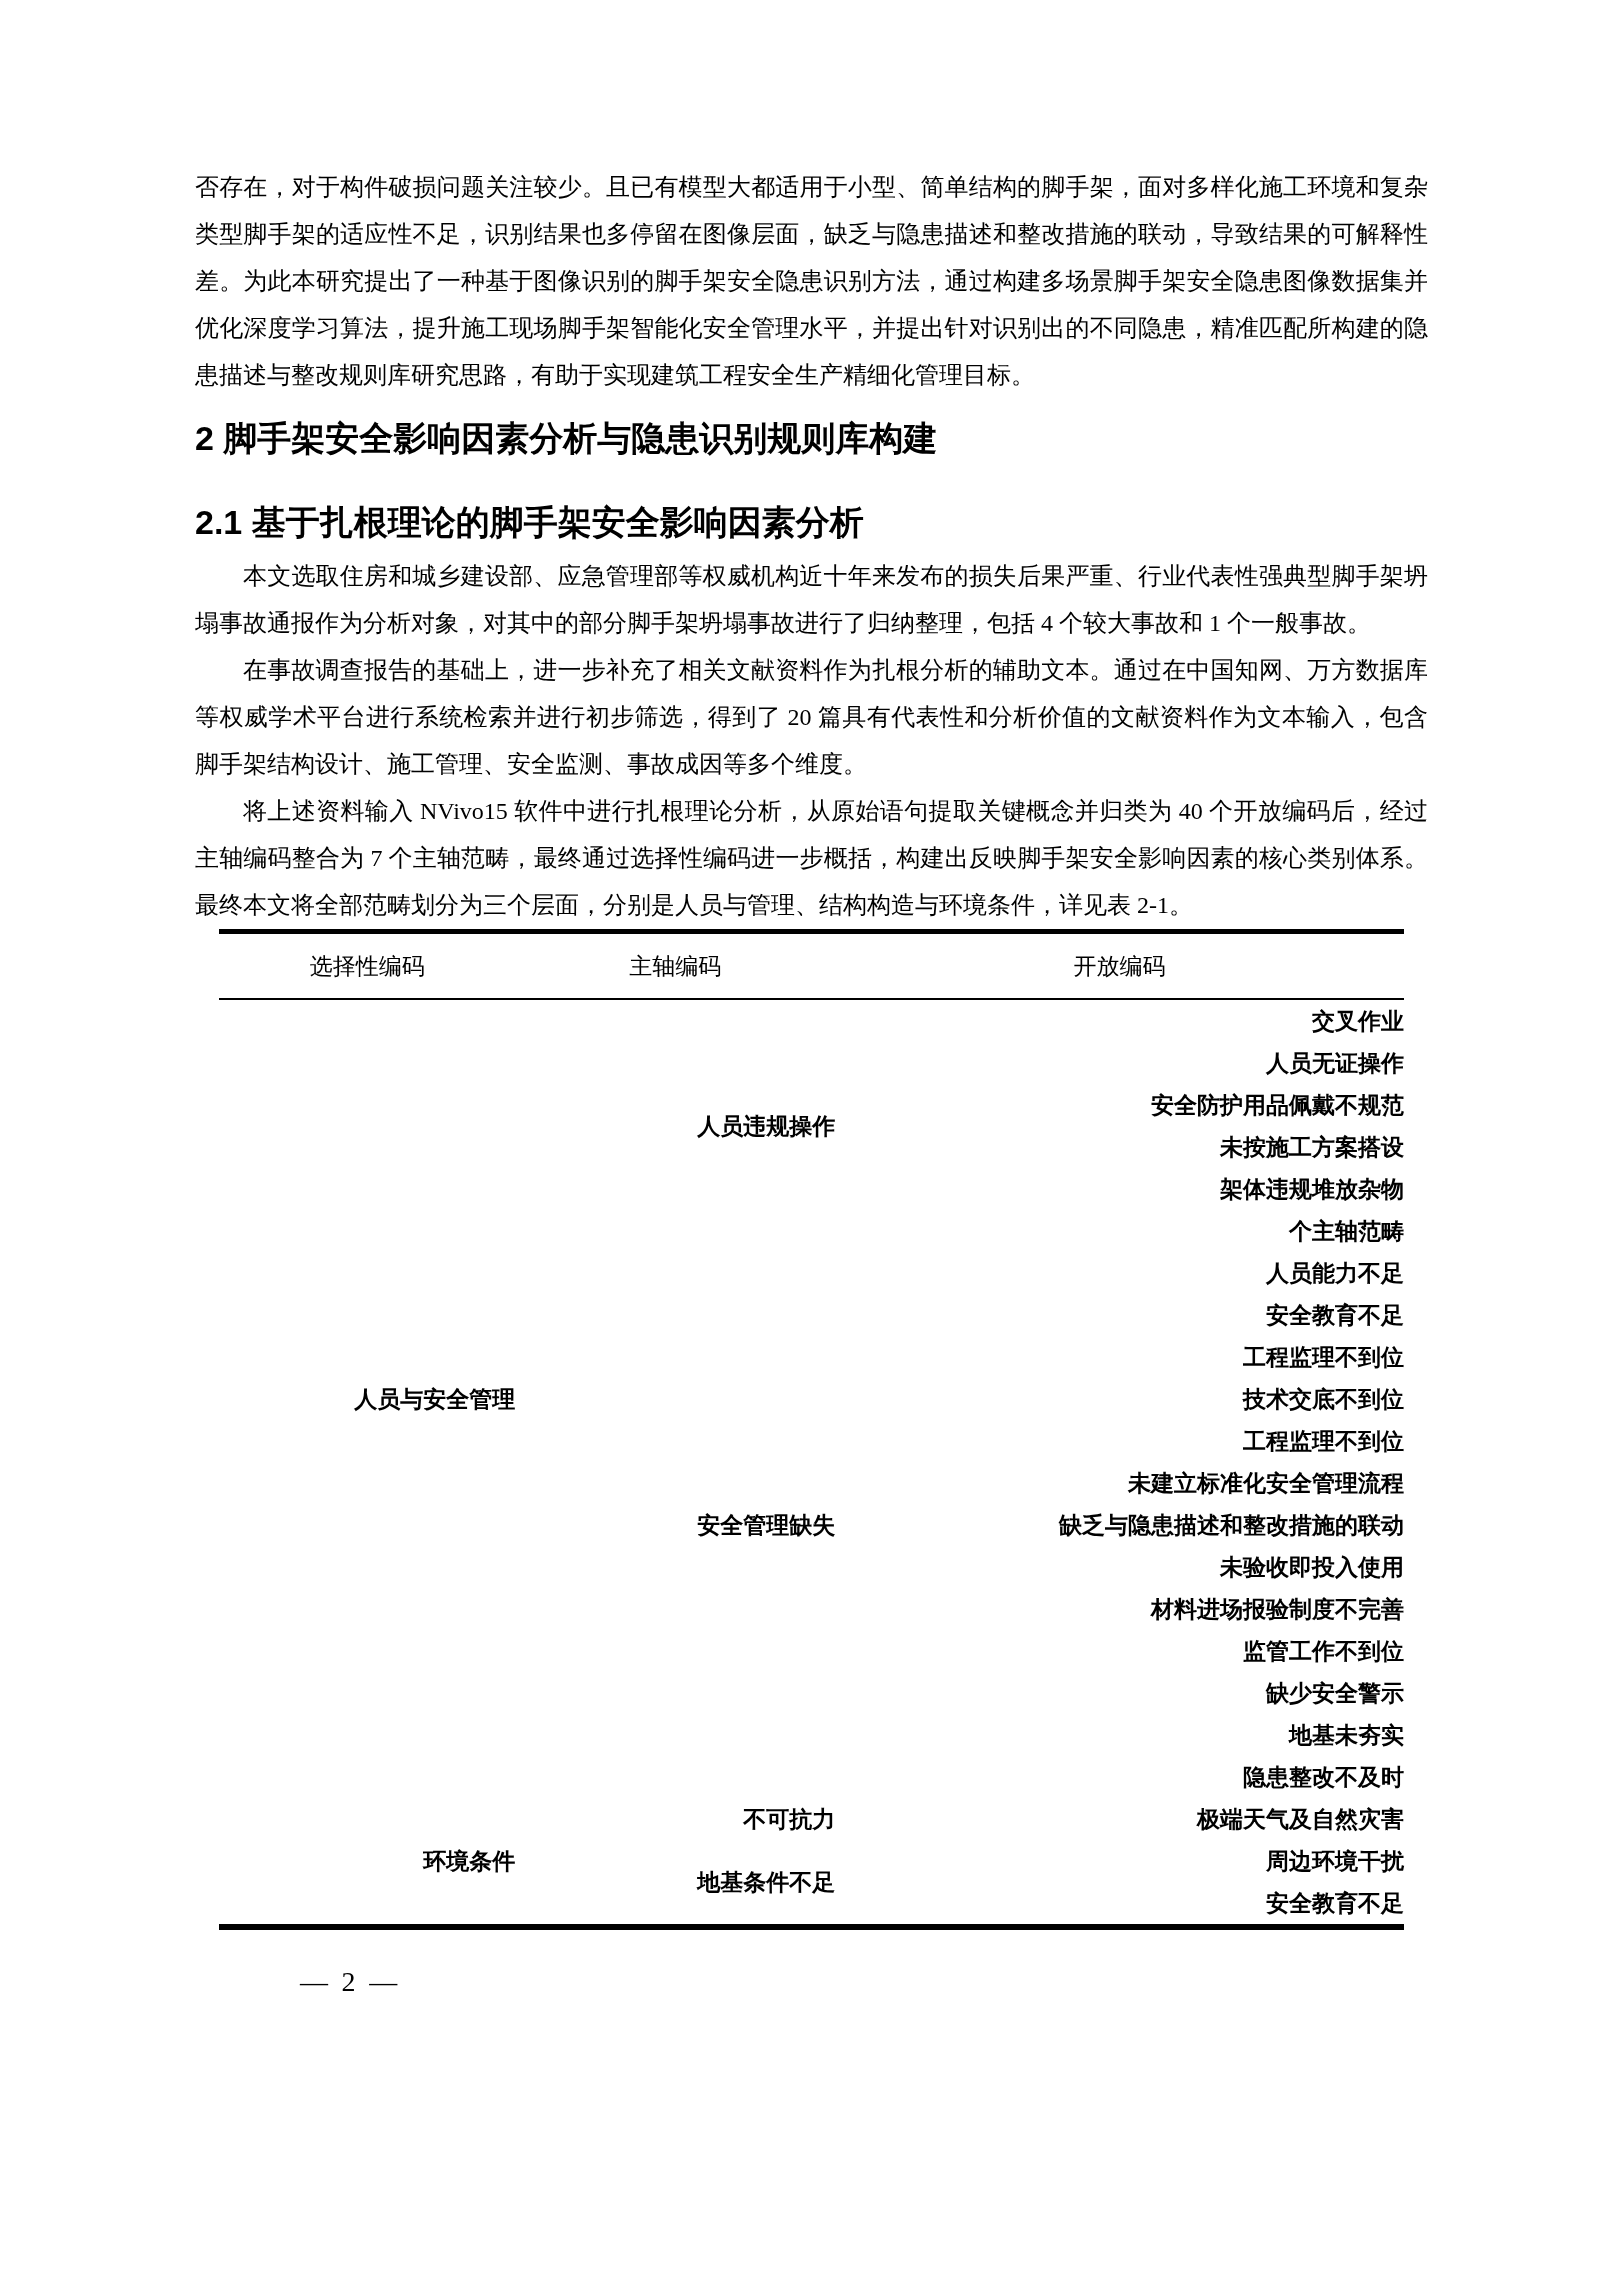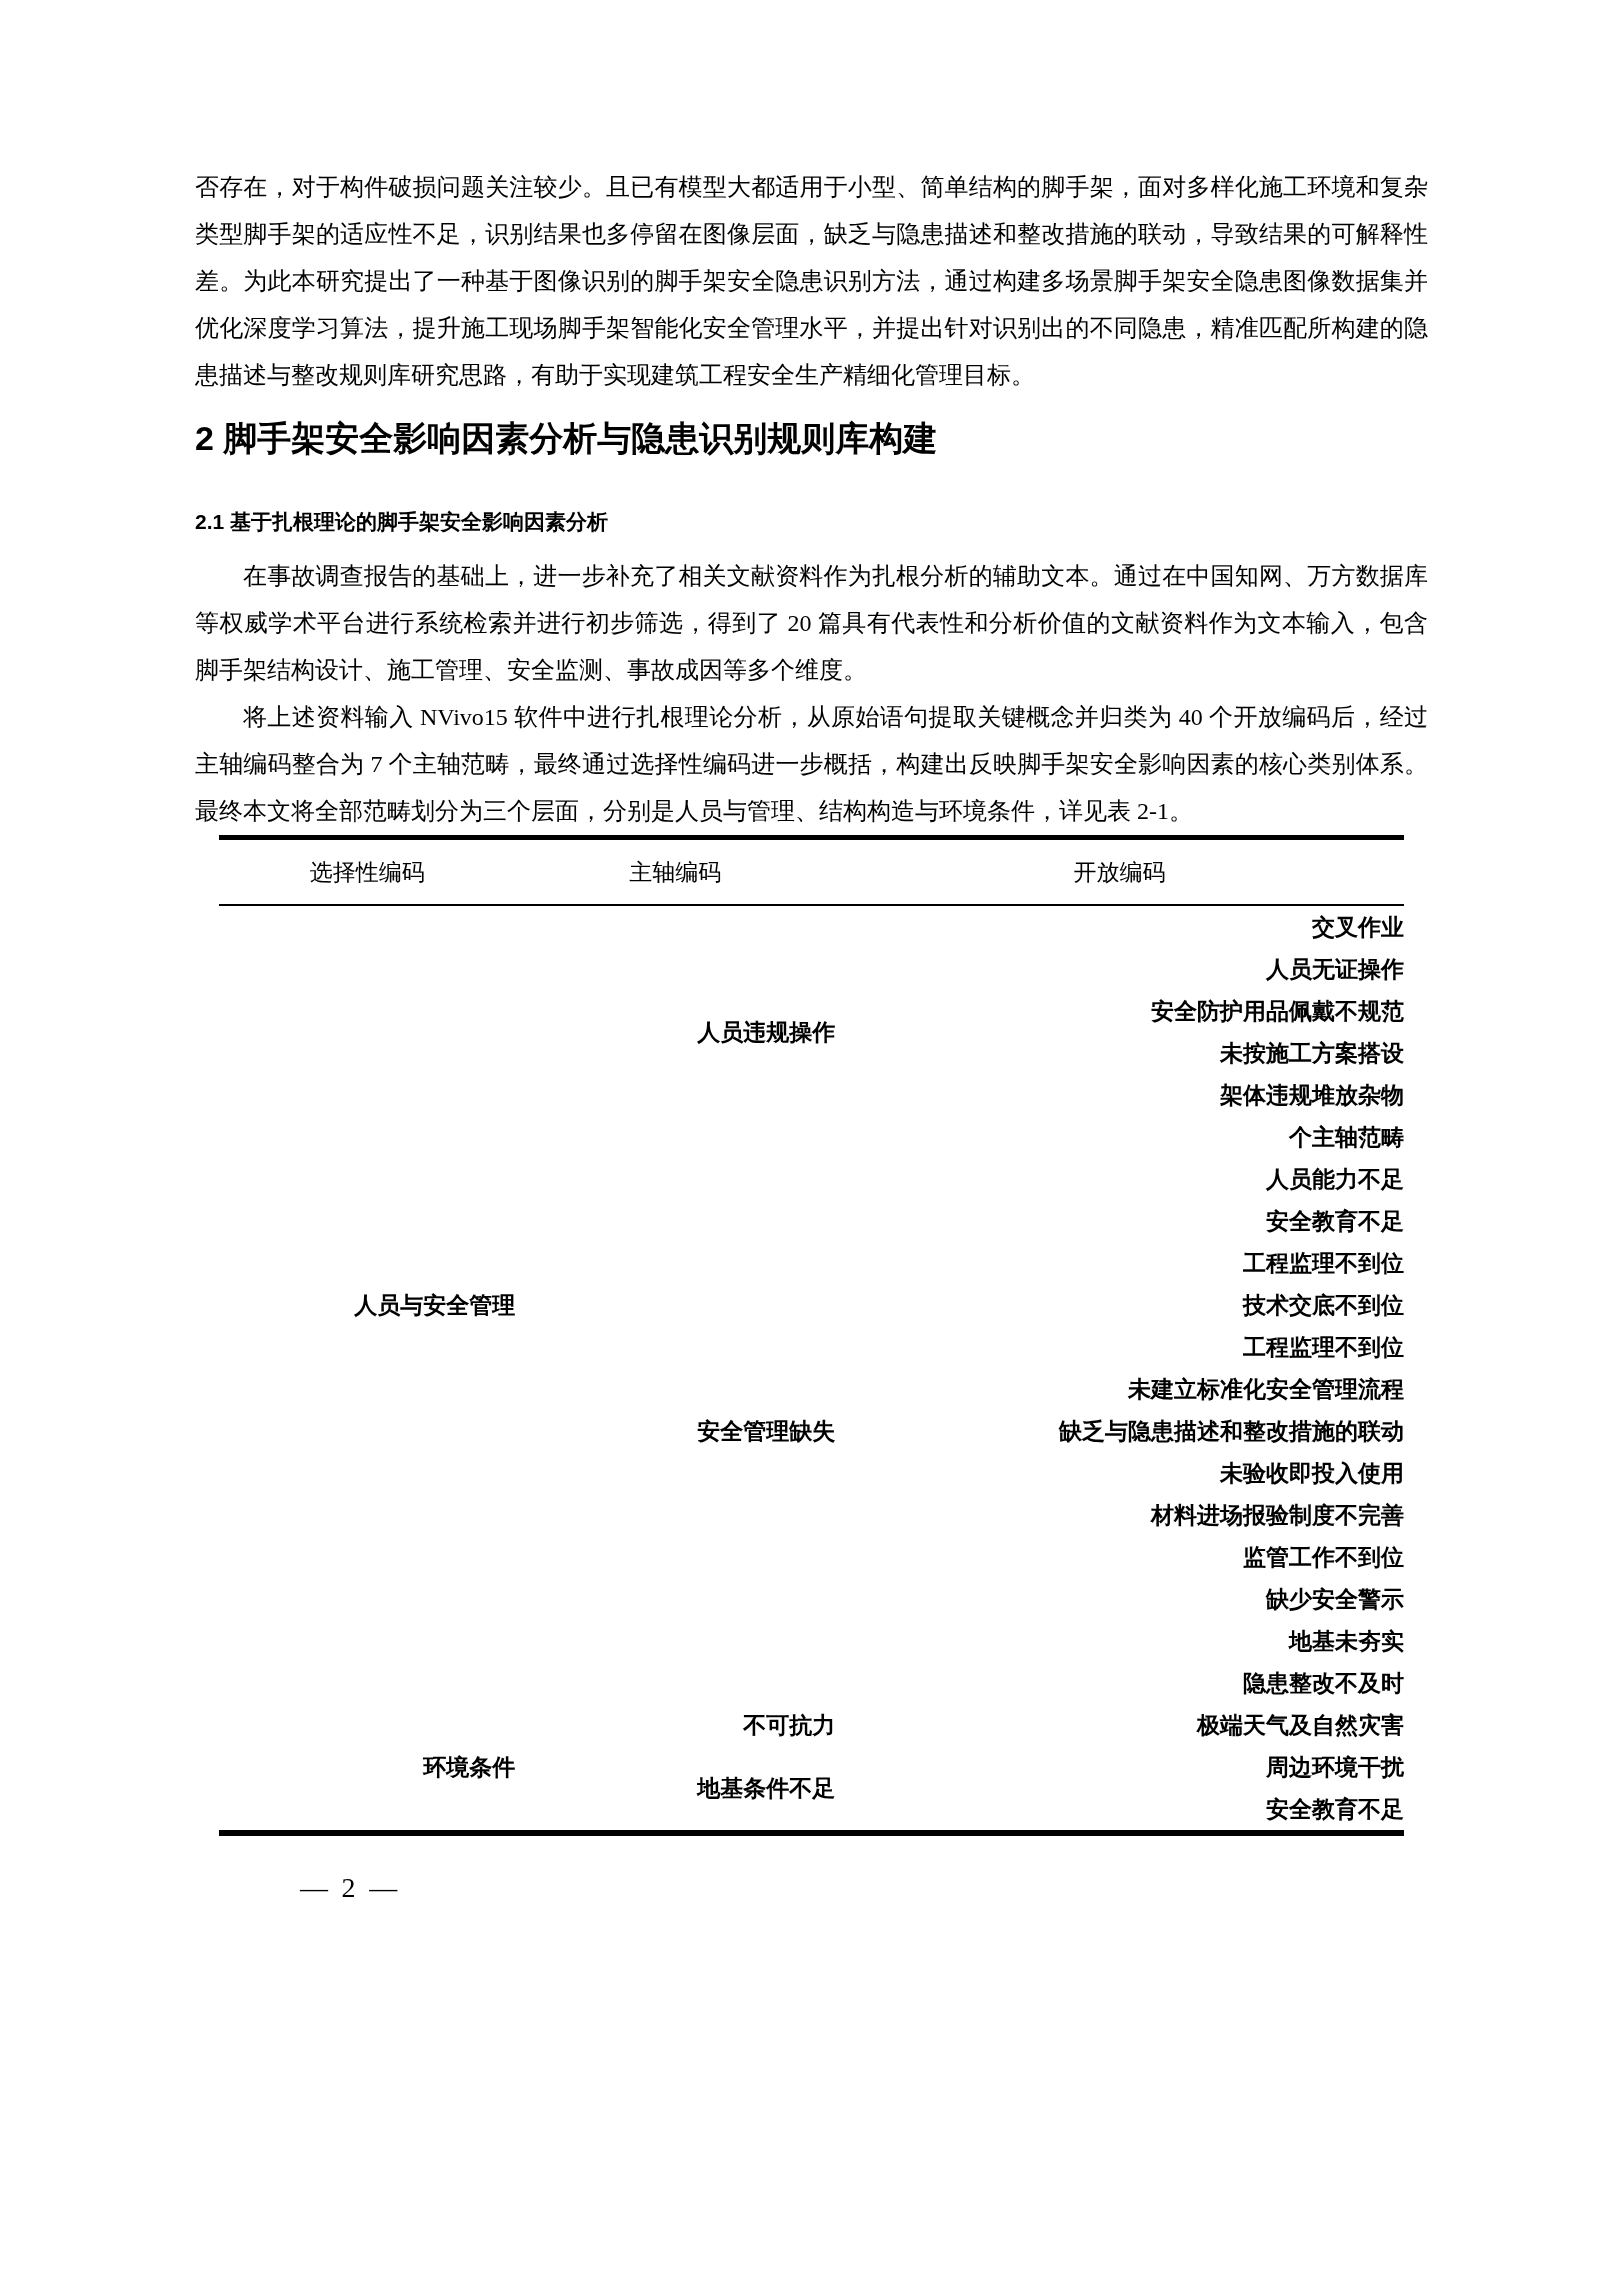--- a/index.html
+++ b/index.html
@@ -33,21 +33,21 @@
   .section-heading {
     font-family: "Liberation Sans", "DejaVu Sans", sans-serif;
     font-weight: 700;
     font-size: 34px;
     line-height: 46px;
     margin: 16.4px 0 0 0;
   }
   .subsection-heading {
     font-family: "Liberation Sans", "DejaVu Sans", sans-serif;
     font-weight: 700;
-    font-size: 21px;
+    font-size: 34px;
     line-height: 36px;
     margin: 43px 0 13px 0;
   }
   .table-caption {
     font-family: "Liberation Sans", "DejaVu Sans", sans-serif;
     font-weight: 700;
     font-size: 23px;
     text-align: center;
     margin: 18px 0 11.5px 0;
   }
@@ -89,20 +89,21 @@
 <body>
 
 <div class="page">
 
   <p class="para">否存在，对于构件破损问题关注较少。且已有模型大都适用于小型、简单结构的脚手架，面对多样化施工环境和复杂类型脚手架的适应性不足，识别结果也多停留在图像层面，缺乏与隐患描述和整改措施的联动，导致结果的可解释性差。为此本研究提出了一种基于图像识别的脚手架安全隐患识别方法，通过构建多场景脚手架安全隐患图像数据集并优化深度学习算法，提升施工现场脚手架智能化安全管理水平，并提出针对识别出的不同隐患，精准匹配所构建的隐患描述与整改规则库研究思路，有助于实现建筑工程安全生产精细化管理目标。</p>
 
   <h1 class="section-heading">2 脚手架安全影响因素分析与隐患识别规则库构建</h1>
 
   <h2 class="subsection-heading">2.1 基于扎根理论的脚手架安全影响因素分析</h2>
 
+  <p class="para indent">本文选取住房和城乡建设部、应急管理部等权威机构近十年来发布的损失后果严重、行业代表性强典型脚手架坍塌事故通报作为分析对象，对其中的部分脚手架坍塌事故进行了归纳整理，包括 4 个较大事故和 1 个一般事故。</p>
 
   <p class="para indent">在事故调查报告的基础上，进一步补充了相关文献资料作为扎根分析的辅助文本。通过在中国知网、万方数据库等权威学术平台进行系统检索并进行初步筛选，得到了 20 篇具有代表性和分析价值的文献资料作为文本输入，包含脚手架结构设计、施工管理、安全监测、事故成因等多个维度。</p>
 
   <p class="para indent">将上述资料输入 NVivo15 软件中进行扎根理论分析，从原始语句提取关键概念并归类为 40 个开放编码后，经过主轴编码整合为 7 个主轴范畴，最终通过选择性编码进一步概括，构建出反映脚手架安全影响因素的核心类别体系。最终本文将全部范畴划分为三个层面，分别是人员与管理、结构构造与环境条件，详见表 2-1。</p>
 
 
   <table class="coding-table">
     <colgroup>
       <col class="c1">
         <col class="c2">

